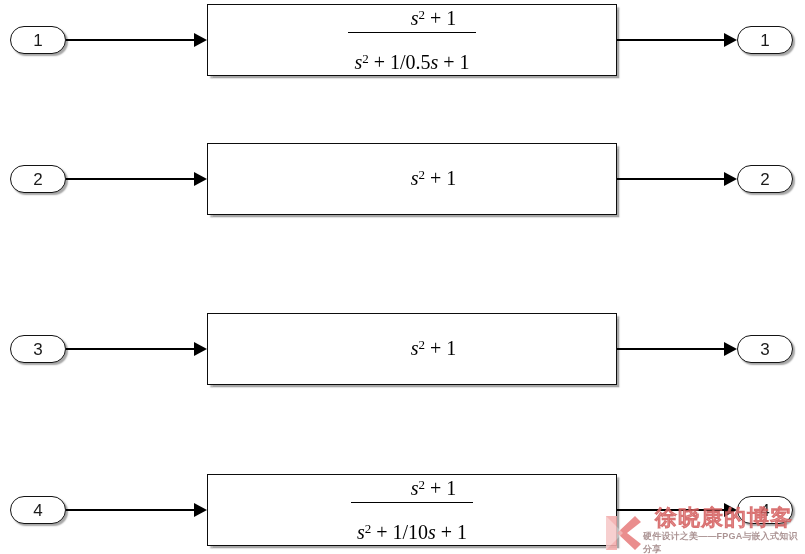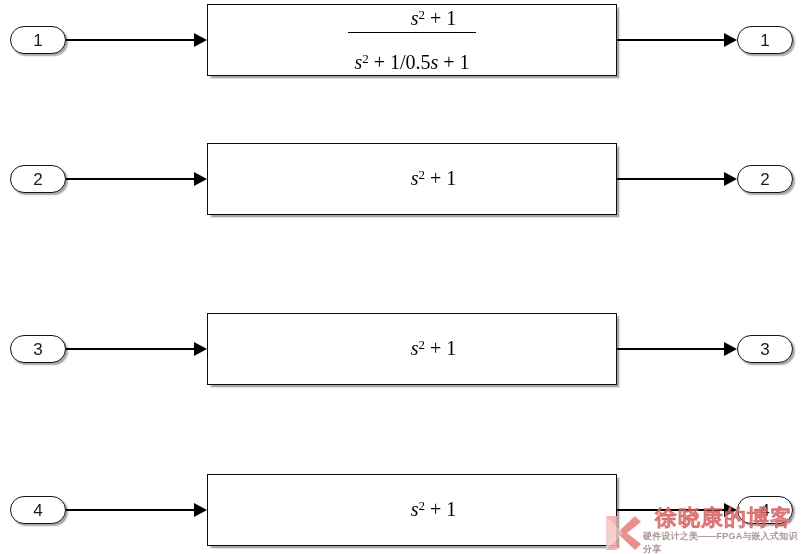--- a/index.html
+++ b/index.html
@@ -115,20 +115,21 @@
   <div class="port" style="left:10px; top:496px;">
     <span class="port-label">4</span>
   </div>
   <div class="wire" style="left:66px; top:503px; width:141px;">
     <div class="wire-line"></div>
     <div class="arrowhead"></div>
   </div>
   <div class="tf-block" style="top:474px;">
     <div class="frac">
       <div class="num"><span class="it">s</span><sup>2</sup><span> + 1</span></div>
+      <div class="den"><span class="it">s</span><sup>2</sup><span> + 1/</span><span>10</span><span class="it">s</span><span> + 1</span></div>
     </div>
   </div>
   <div class="wire" style="left:617px; top:503px; width:120px;">
     <div class="wire-line"></div>
     <div class="arrowhead"></div>
   </div>
   <div class="port" style="left:737px; top:496px;">
     <span class="port-label">4</span>
   </div>
 

